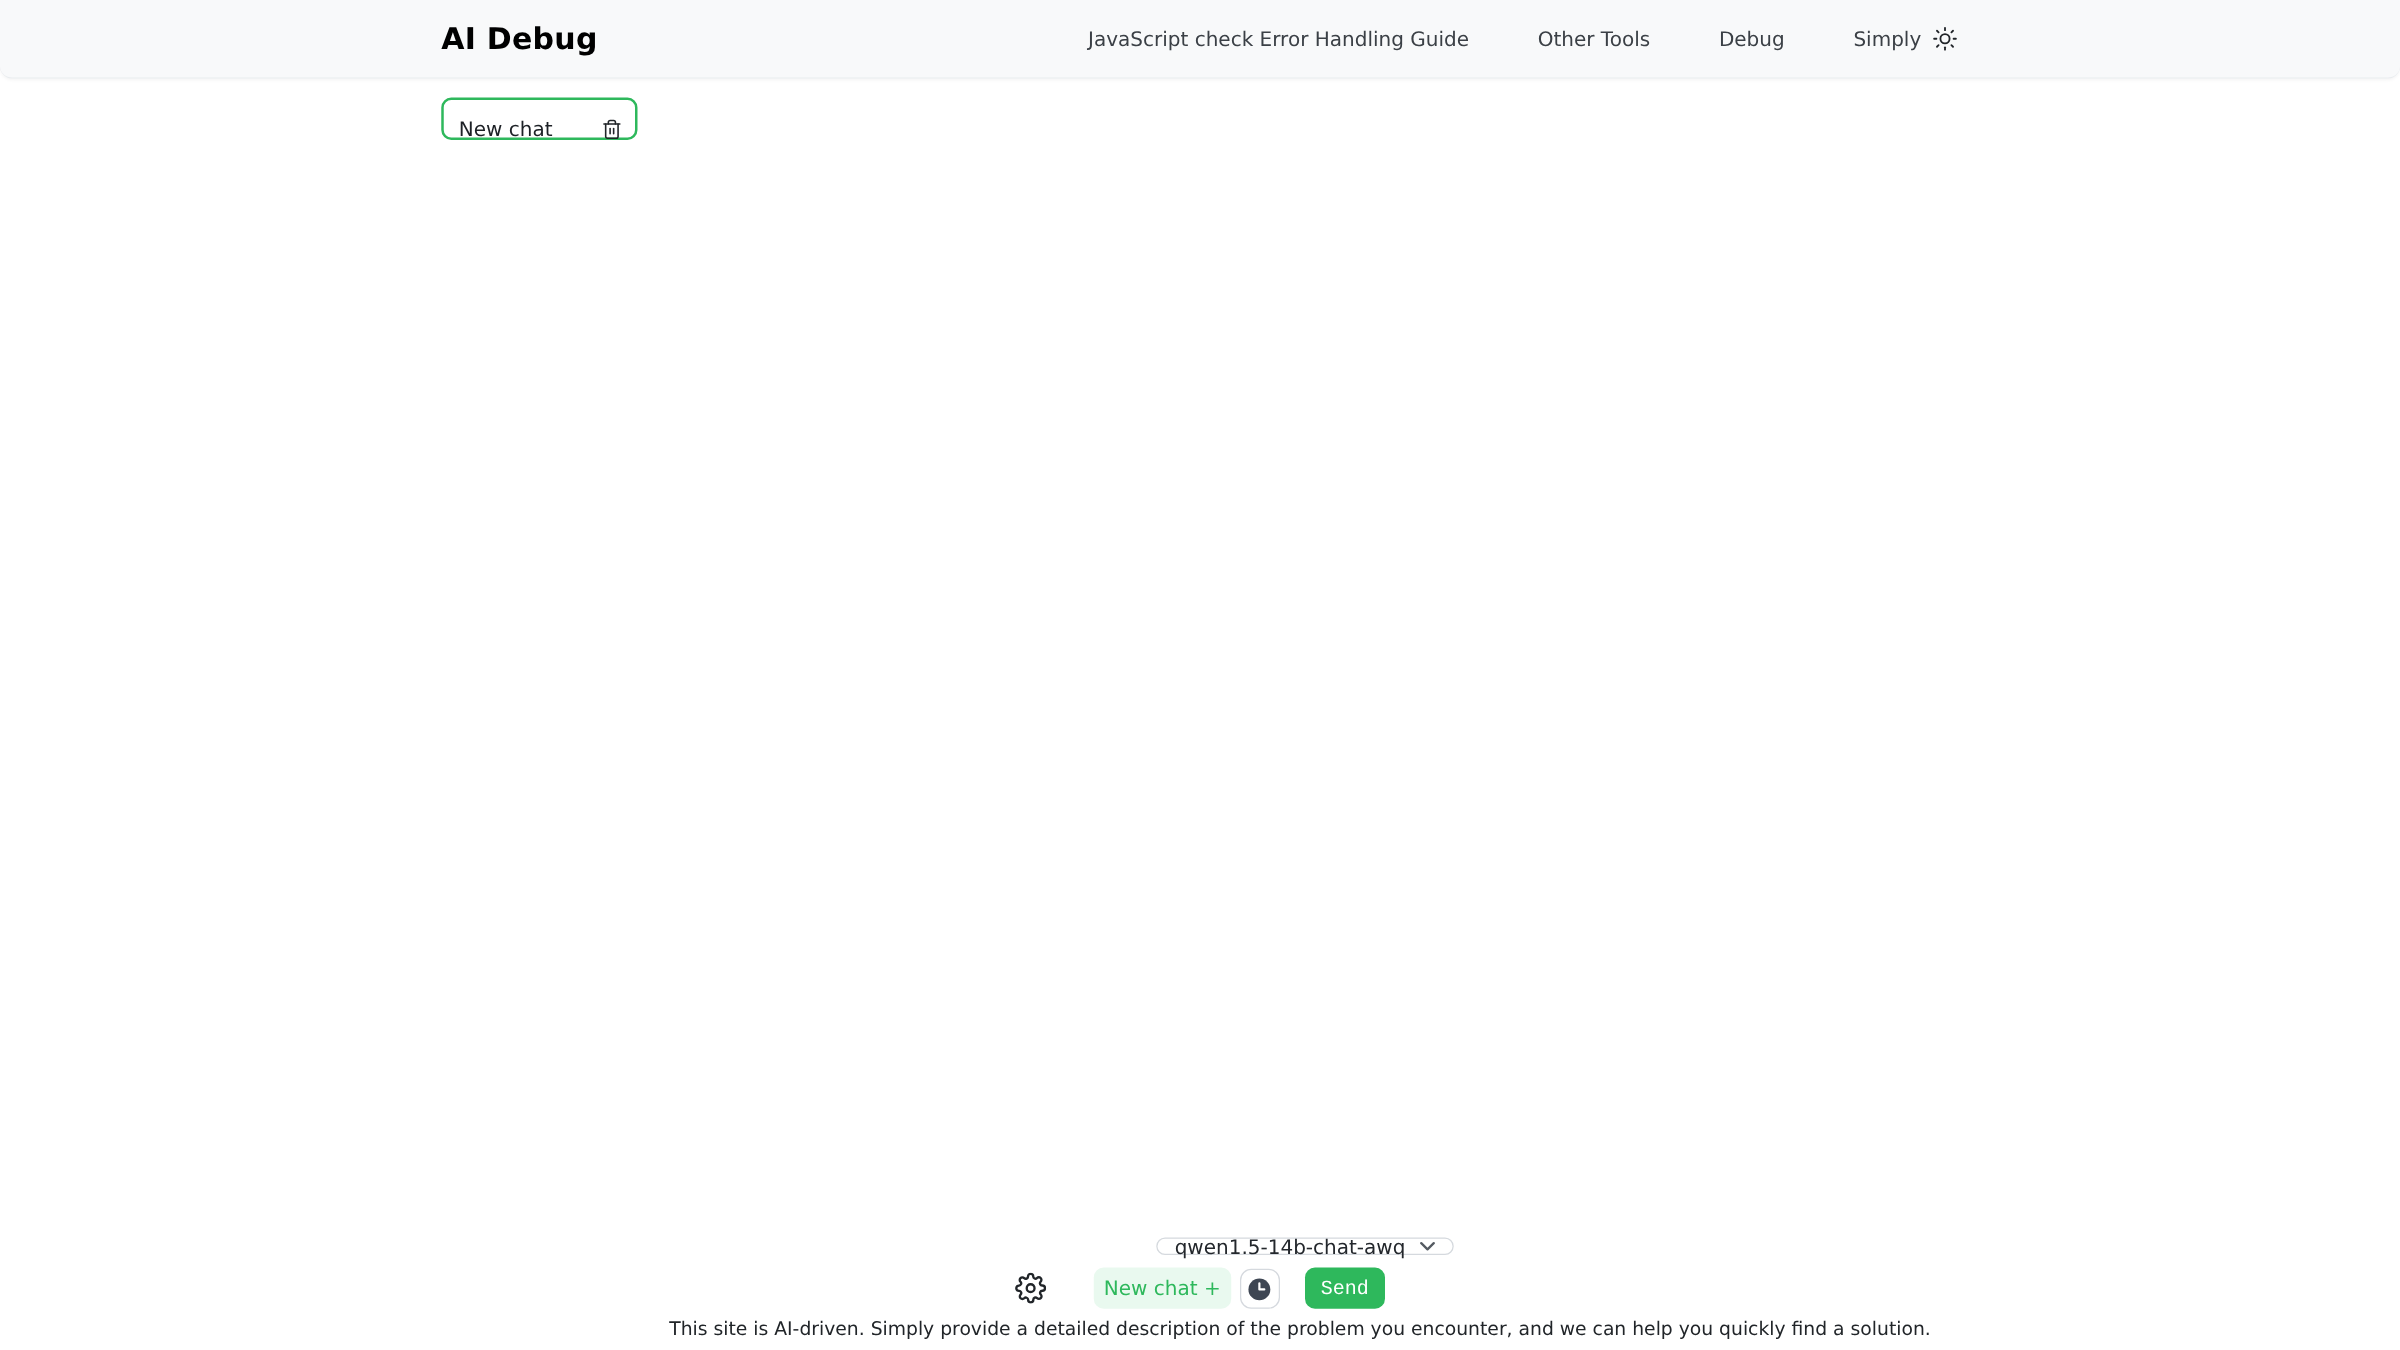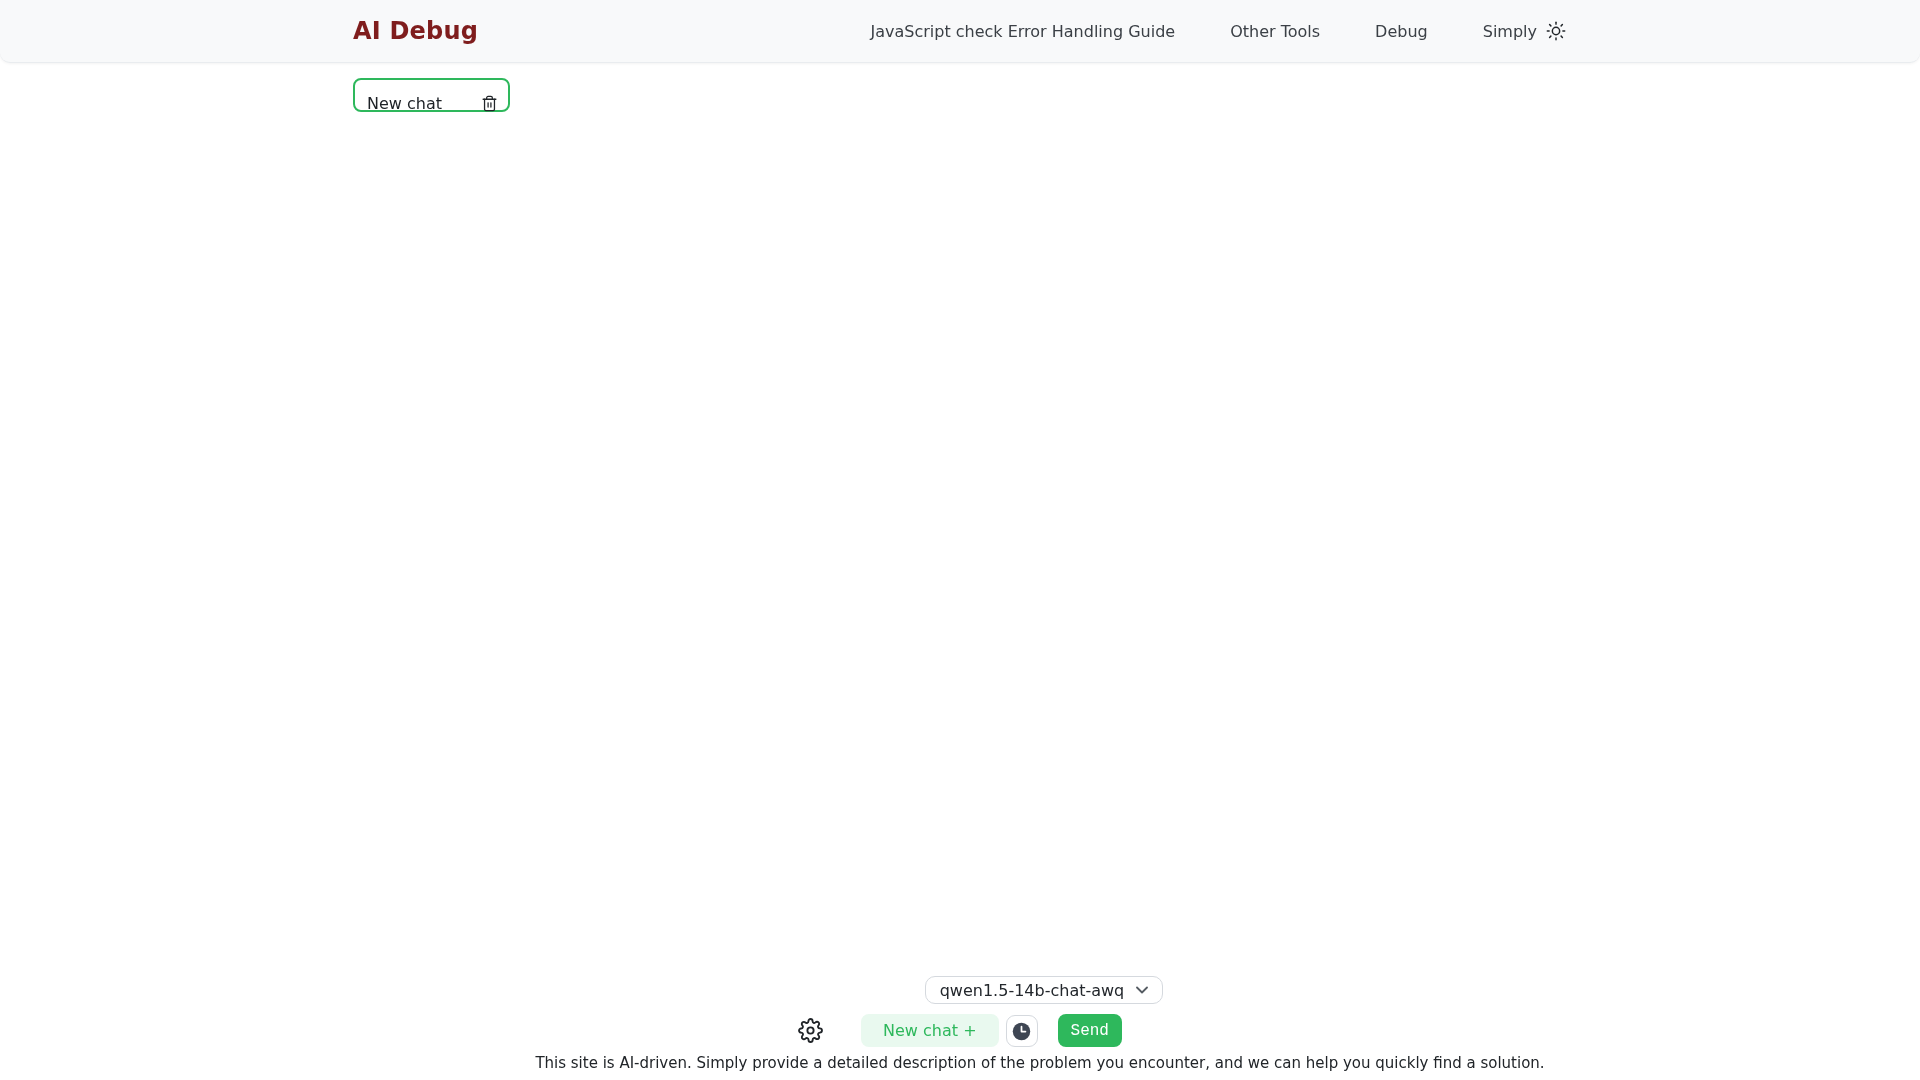--- a/index.html
+++ b/index.html
@@ -26,21 +26,21 @@
     border-bottom:1px solid #e9ecef;
     border-radius:0 0 10px 10px;
     box-shadow:0 1px 3px rgba(0,0,0,.05);
     display:flex;align-items:center;
   }
   .header-inner{
     width:1214px;margin:0 auto;
     display:flex;align-items:center;justify-content:space-between;
   }
   .brand{
-    font-size:24px;font-weight:700;color:#7f1d1d;letter-spacing:.2px;
+    font-size:24px;font-weight:700;color:#000000;letter-spacing:.2px;
     cursor:pointer;
   }
   .nav{display:flex;align-items:center;}
   .nav-links{display:flex;align-items:center;gap:32px;}
   .nav-link{
     font-size:16px;color:var(--text-nav);text-decoration:none;cursor:pointer;
     white-space:nowrap;
     margin-left:23px;
   }
   .theme-btn{
@@ -59,32 +59,32 @@
   .history-item .label{font-size:16px;color:var(--text-dark);}
   .icon-btn{background:none;border:none;padding:0;cursor:pointer;display:flex;align-items:center;}
   
   .composer{position:absolute;left:0;right:0;bottom:8px;}
   .model-row{
     display:flex;justify-content:center;margin-bottom:10px;
     transform:translateX(84px);
   }
   .model-select{
     display:inline-flex;align-items:center;gap:12px;
-    height:28px;padding:0 14px;
+    height:14px;padding:0 14px;
     background:#fff;border:1px solid var(--border-gray);border-radius:10px;
     font-size:16px;color:#23272c;cursor:pointer;
     font-family:inherit;
   }
   .composer-row{
     display:flex;align-items:flex-end;
     width:fit-content;margin:0 auto;
   }
   .gear-btn{margin:0 38px 4px 0;}
   .newchat-btn{
-    height:33px;padding:0 22px;margin-right:7px;
+    height:33px;padding:0 8px;margin-right:7px;
     background:var(--accent-green-light);color:var(--accent-green);
     border:none;border-radius:8px;font-size:16px;cursor:pointer;
     font-family:inherit;white-space:nowrap;
   }
   .clock-btn{
     width:32px;height:32px;margin-right:12px;
     background:#fff;border:1px solid var(--border-gray);border-radius:9px;
     display:flex;align-items:center;justify-content:center;cursor:pointer;
     padding:0;
   }

